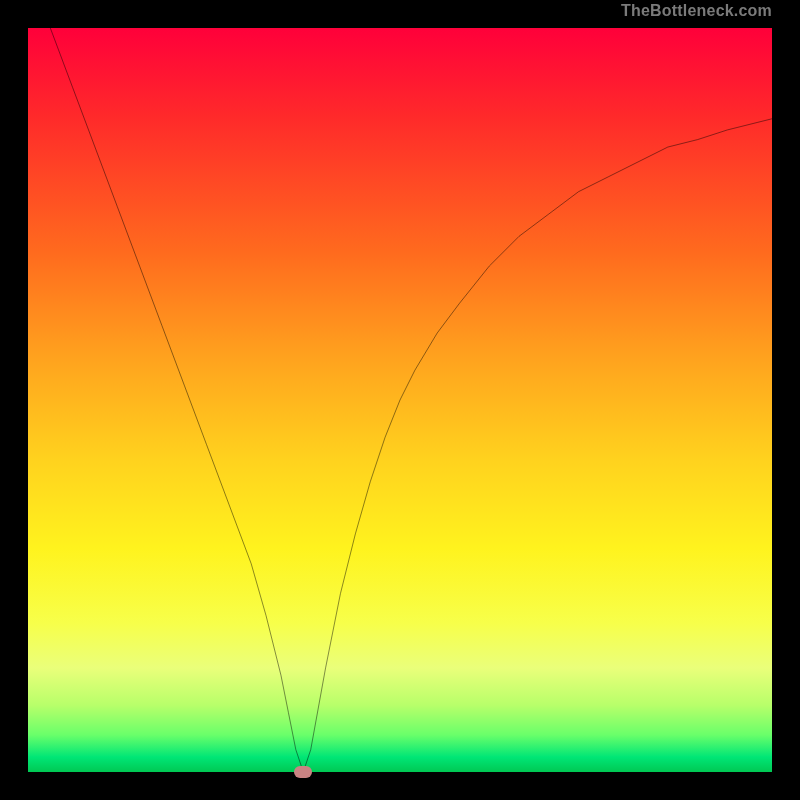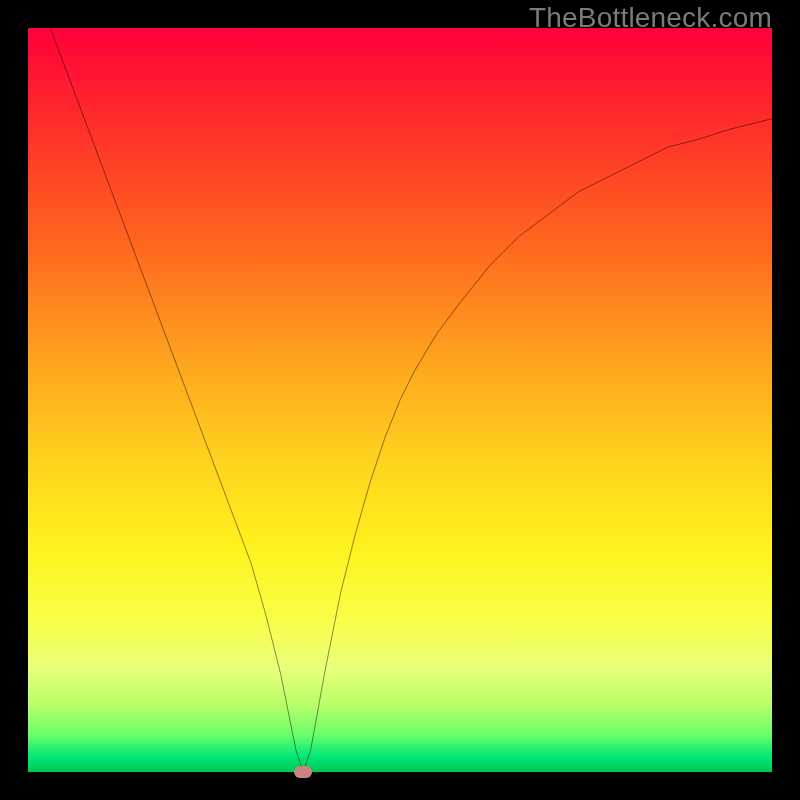--- a/index.html
+++ b/index.html
@@ -50,22 +50,22 @@
     width: 18px;
     height: 12px;
     border-radius: 6px;
     transform: translate(-50%, -50%);
   }
   .watermark {
     position: absolute;
     top: 2px;
     right: 28px;
     color: #7a7a7a;
-    font-size: 28px;
-    font-weight: 400;
+    font-size: 16px;
+    font-weight: 700;
     letter-spacing: 0.2px;
     margin-left: 8px;
   }
 </style>
 </head>
 <body>
 
 <div class="chart-wrap">
 
   <div class="plot-area">

